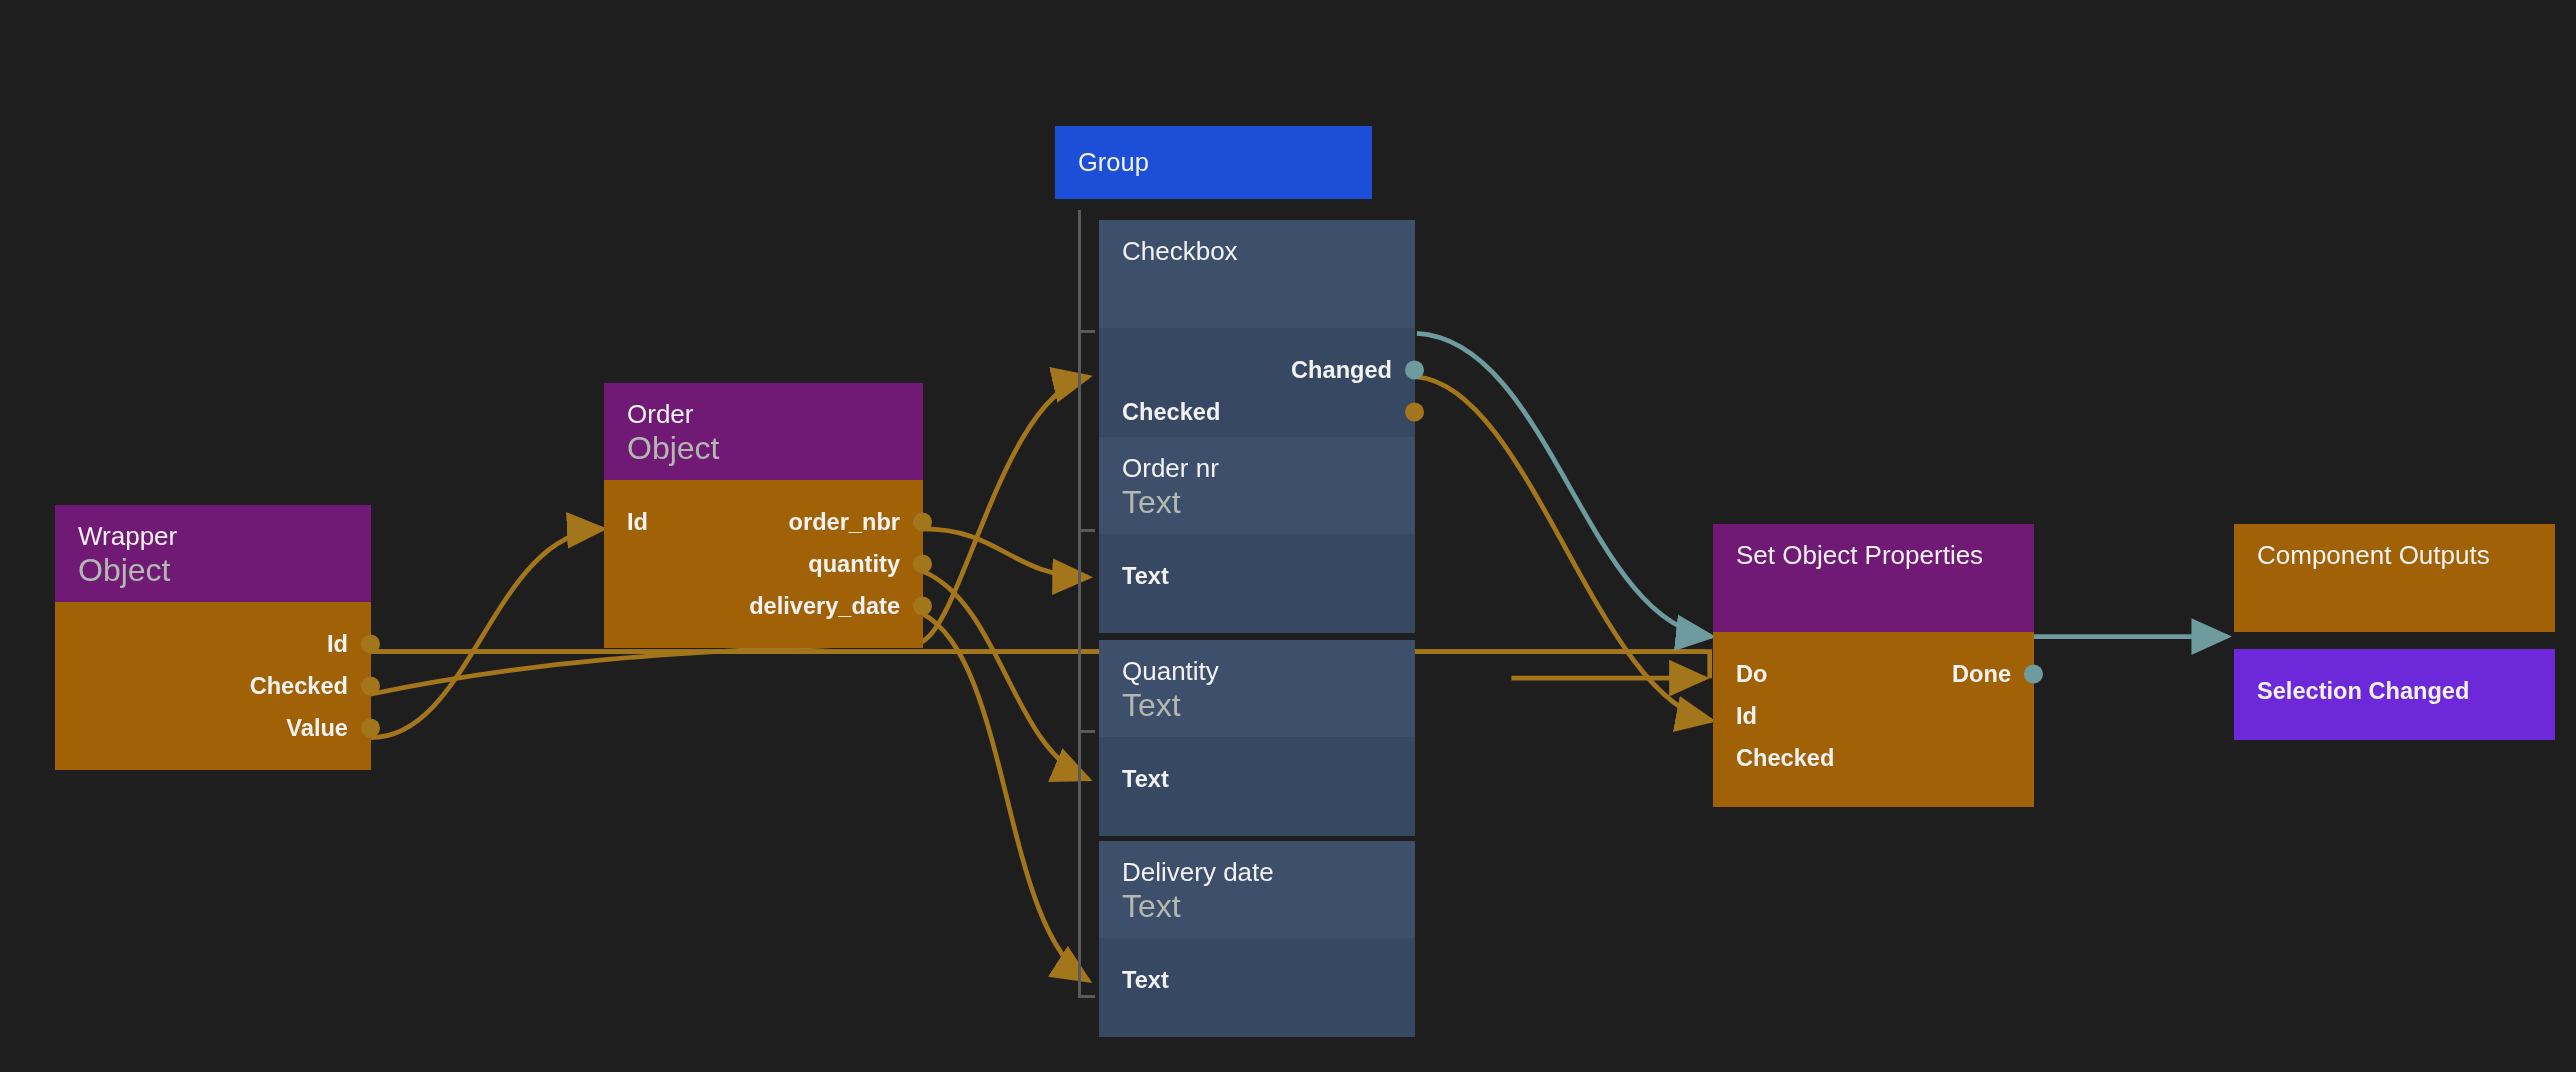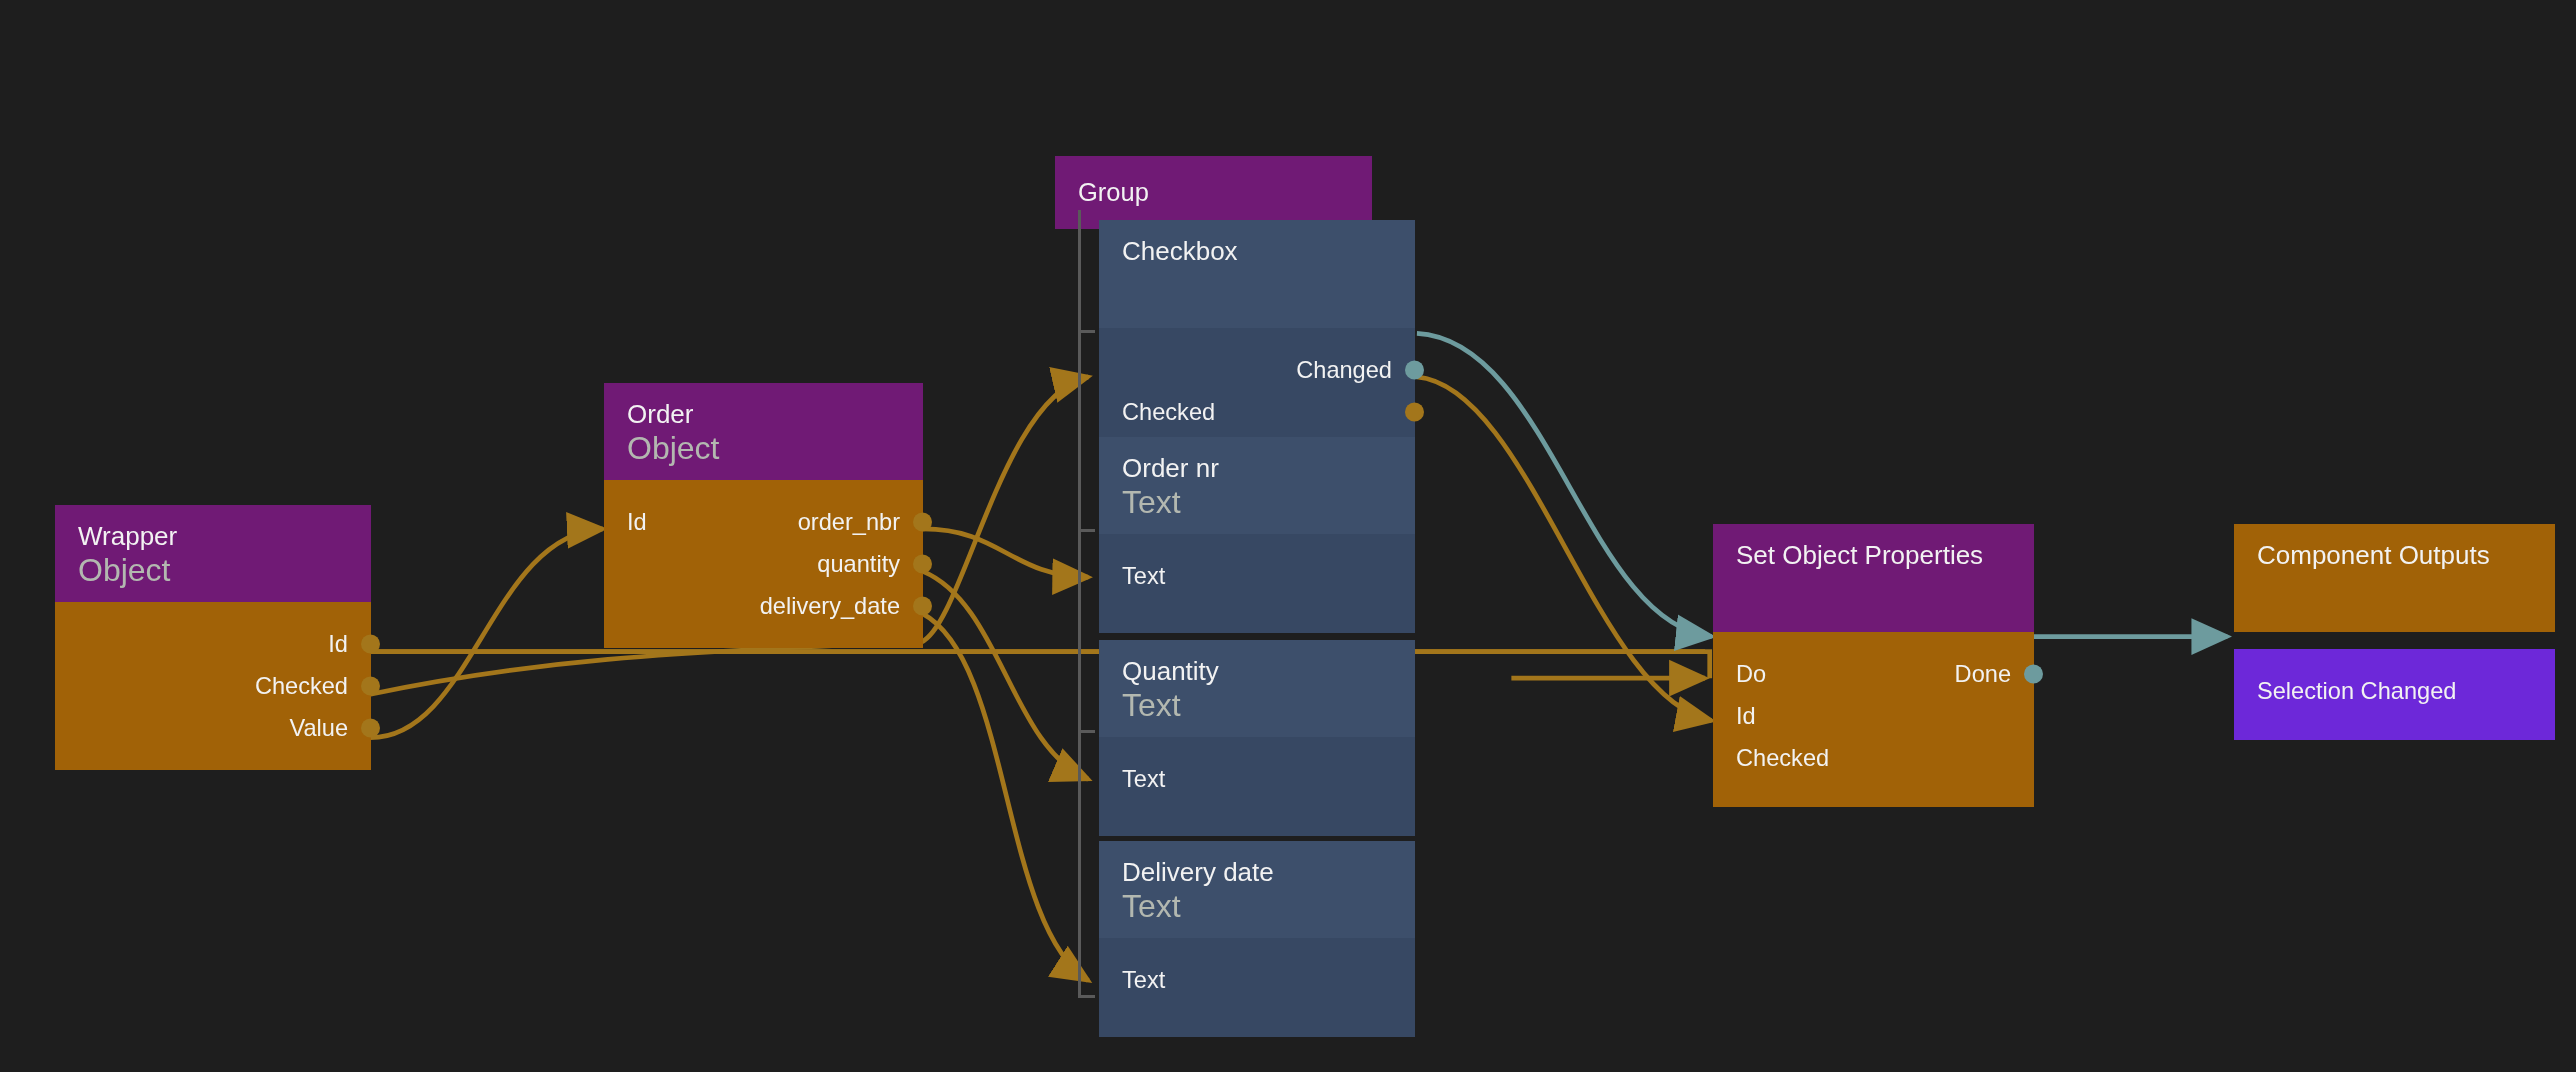--- a/index.html
+++ b/index.html
@@ -37,20 +37,21 @@
   }
   .node-subtitle {
     font-size: 32px;
     color: #b3b8b0;
     line-height: 1.12;
     margin-top: 1.9px;
     white-space: nowrap;
   }
   .node-body {
     position: relative;
+    font-weight: bold;
   }
   .port-row {
     position: relative;
     height: 42px;
     display: flex;
     align-items: center;
   }
   .port-label-in {
     font-size: 23.6px;
     color: #f2f2f2;
@@ -81,25 +82,24 @@
   .node.green .node-body   { background: #a16207; }
   
   .node.blue .node-header  { background: #3d4f6b; }
   .node.blue .node-body    { background: #374863; }
   
   .node.purple .node-header{ background: #a16207; }
   .node.purple .node-body  { background: #6d28d9; margin-top: 17px; }
   
   .group-bar {
     position: absolute;
-    background: #701a75;
+    background: #1d4ed8;
     display: flex;
     align-items: center;
     box-sizing: border-box;
-    margin-top: 30px;
   }
   .group-bar-title {
     font-size: 25.5px;
     color: #f2f2f2;
     padding-left: 23px;
     white-space: nowrap;
   }
   .tree-line {
     position: absolute;
     background: #5a5a5a;

